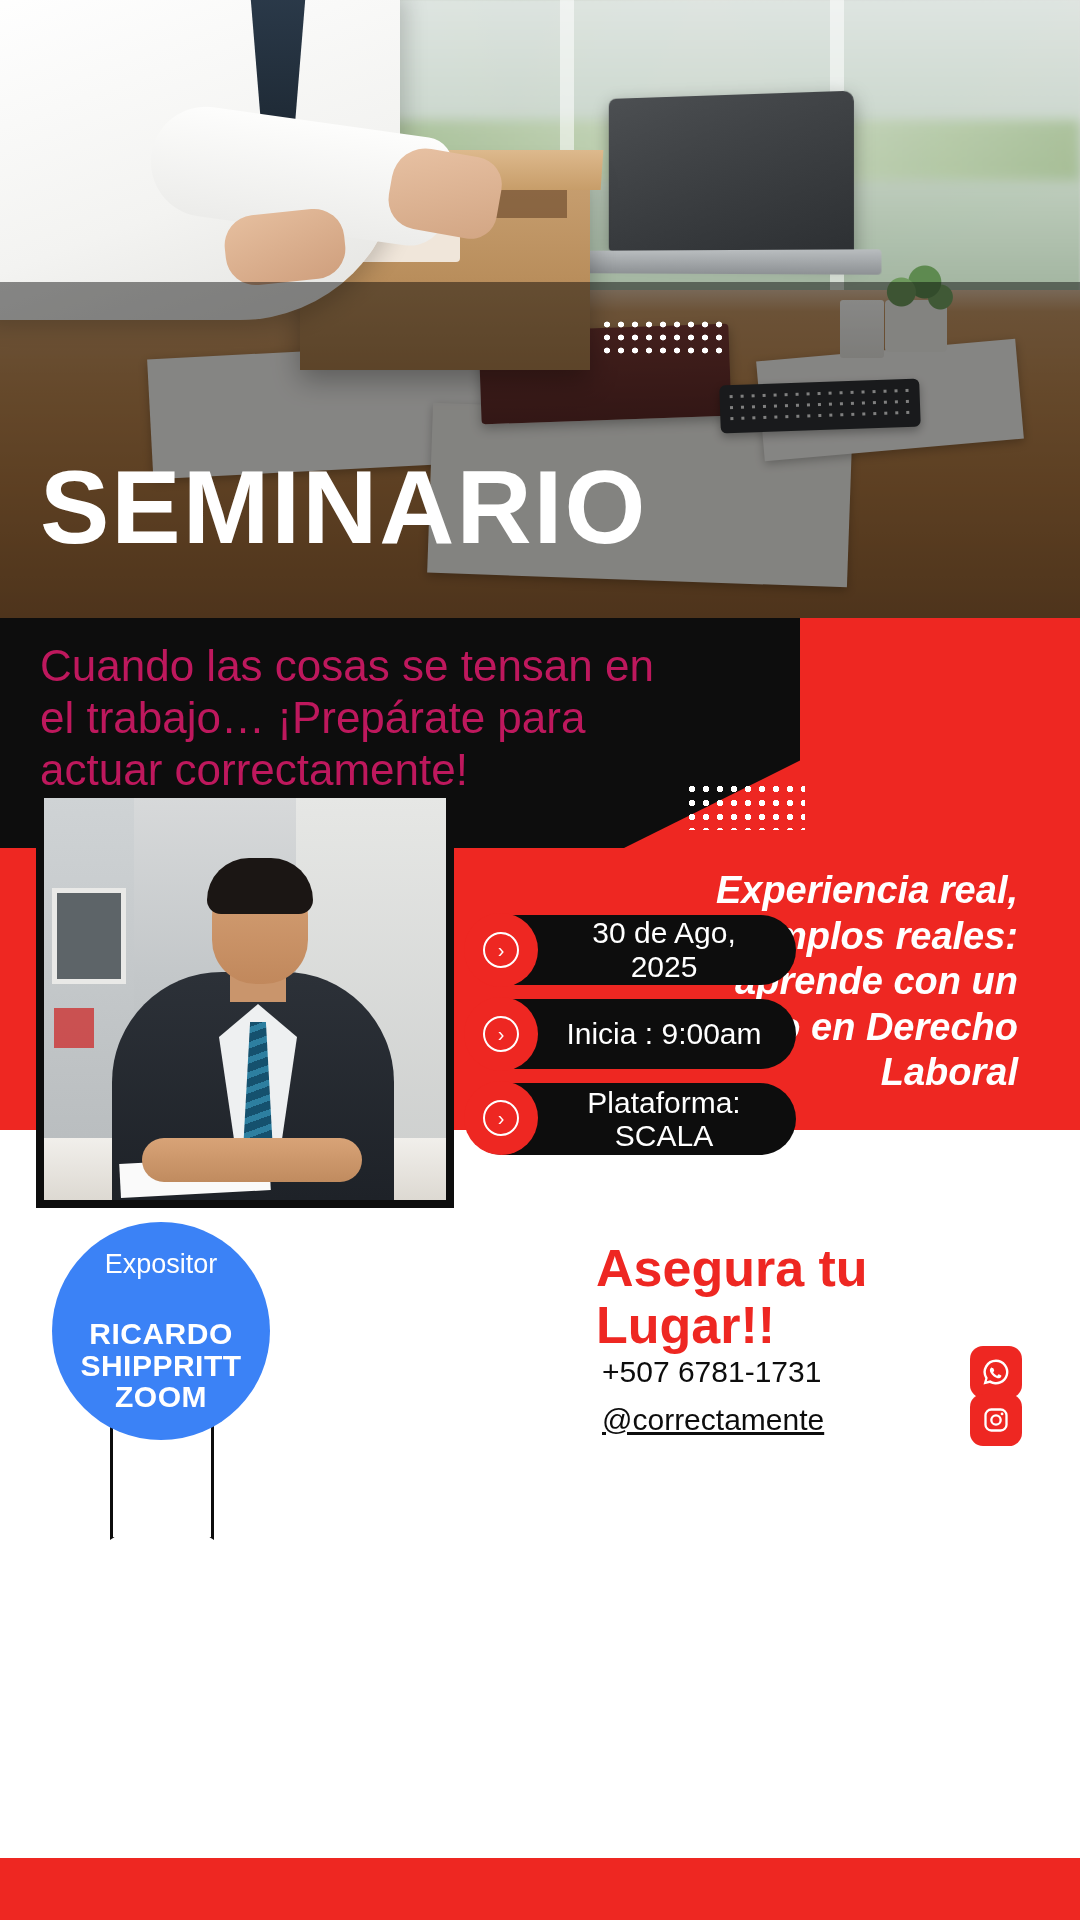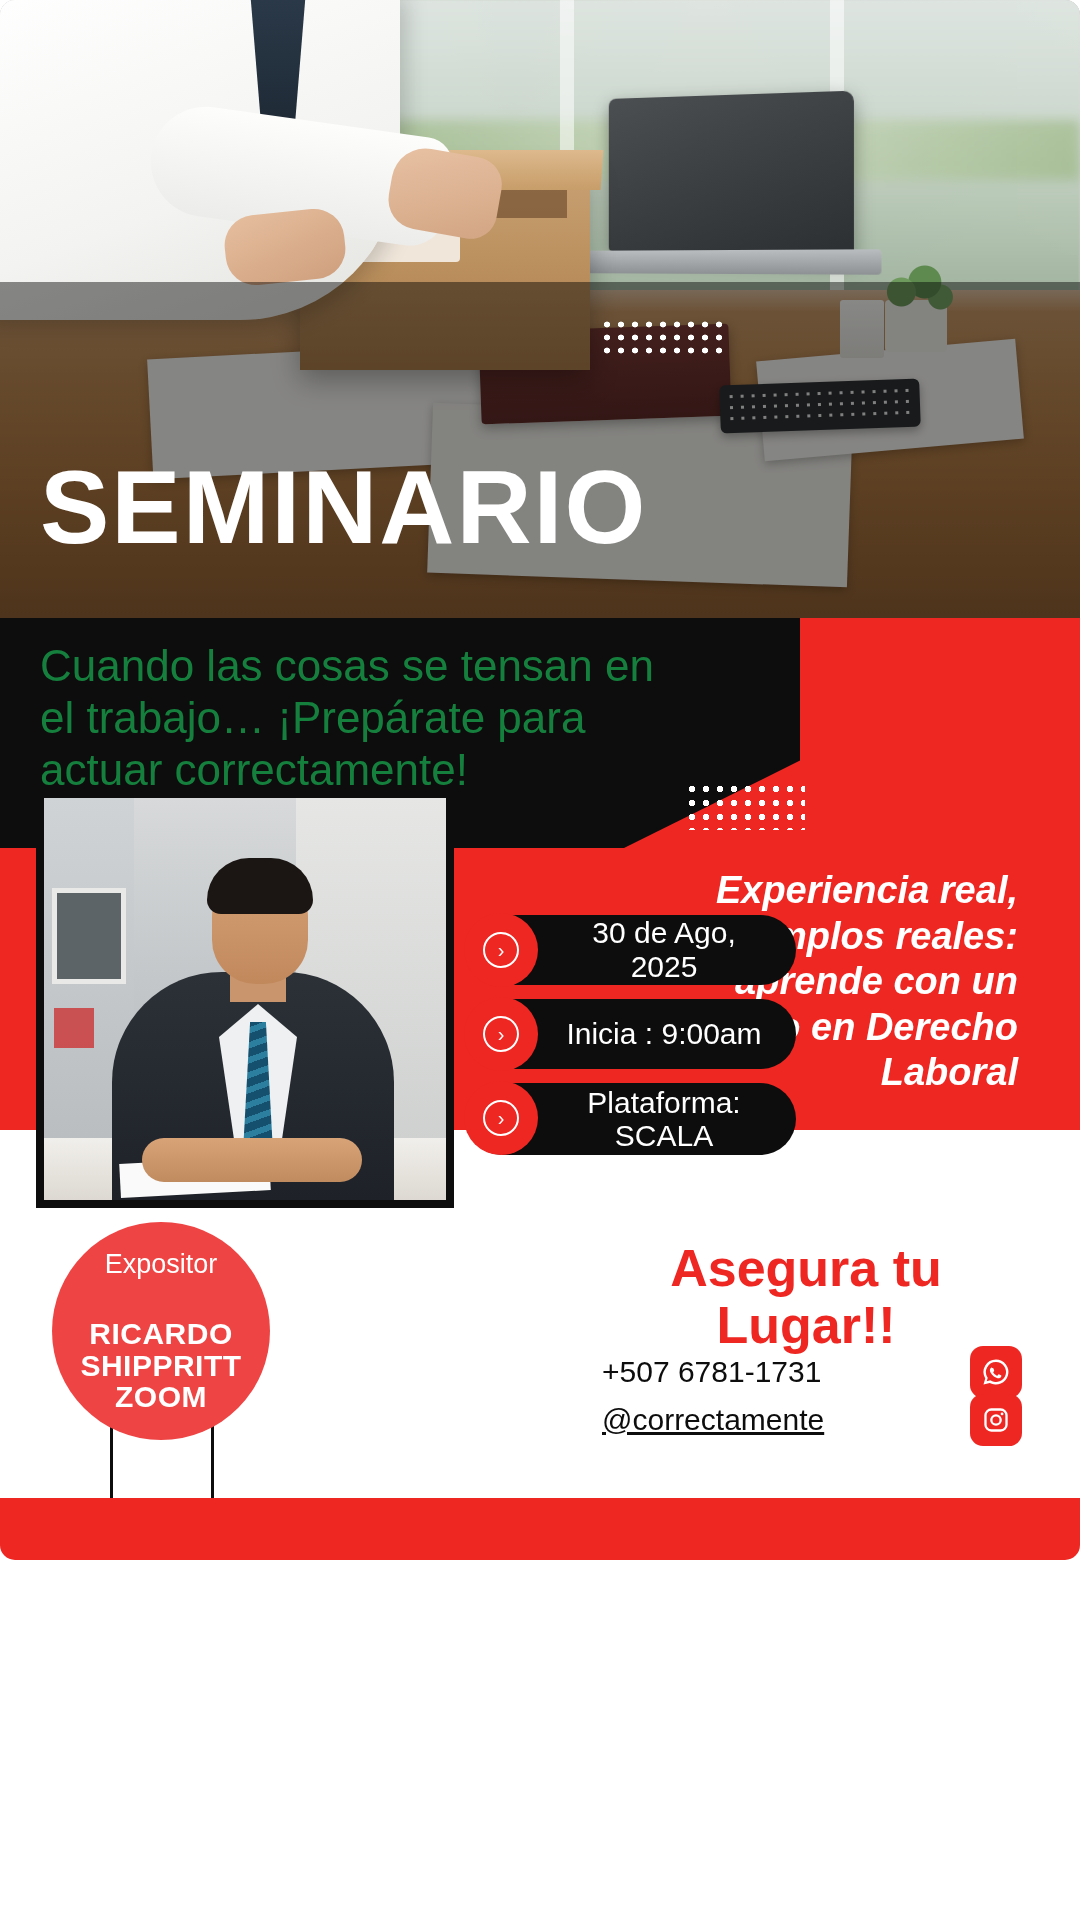--- a/index.html
+++ b/index.html
@@ -4,24 +4,23 @@
 <style>
   * { margin:0; padding:0; box-sizing:border-box; }
   html, body {
     width:1080px; height:1920px;
     font-family:"Liberation Sans", sans-serif;
     background:#ffffff;
     overflow:hidden;
   }
   .poster {
     position:relative;
-    width:1080px; height:1560px;
+    width:1080px; height:1920px;
     background:#ffffff;
     overflow:hidden;
-    border-radius:15px;
   }
 
   
   .hero {
     position:absolute; left:0; top:0; width:1080px; height:620px;
     overflow:hidden;
     background:#9aa0a2;
   }
   .hero-bg {
     position:absolute; inset:0;
@@ -166,21 +165,21 @@
     background:#0d0d0d;
     clip-path:polygon(0 0, 100% 0, 100% 62%, 78% 100%, 0 100%);
   }
   .seminario {
     position:absolute; left:40px; top:455px;
     font-size:104px; font-weight:bold; color:#ffffff;
     letter-spacing:2px; line-height:1;
   }
   .subtitle {
     position:absolute; left:40px; top:640px; width:640px;
-    font-size:44px; line-height:1.18; color:#15803d; font-weight:500;
+    font-size:44px; line-height:1.18; color:#be185d; font-weight:500;
   }
   .tagline {
     position:absolute; right:62px; top:868px; width:430px;
     font-size:38px; line-height:1.2; color:#ffffff;
     font-style:italic; font-weight:600; text-align:right;
   }
   .dotgrid {
     position:absolute; left:685px; top:782px; width:120px; height:48px;
     background-image:radial-gradient(#ffffff 3px, transparent 3.4px);
     background-size:14px 14px;
@@ -252,36 +251,36 @@
   }
   .chev {
     width:36px; height:36px; border-radius:50%; border:2.5px solid #ffffff;
     display:flex; align-items:center; justify-content:center;
     color:#ffffff; font-size:20px; line-height:1;
   }
 
   
   .badge {
     position:absolute; left:52px; top:1222px; width:218px; height:218px;
-    background:#ef4444; border-radius:50%;
+    background:#3b82f6; border-radius:50%;
     display:flex; flex-direction:column; align-items:center; justify-content:center;
     color:#ffffff; text-align:center;gap:32px;
   }
   .badge-lbl { font-size:27px; font-weight:400; margin-bottom:6px; }
   .badge-name { font-size:30px; font-weight:bold; line-height:1.06; letter-spacing:.5px; }
   .ribbon {
     position:absolute; left:110px; top:1410px; width:104px; height:130px;
     background:#ffffff; border:3px solid #0d0d0d;
     clip-path:polygon(0 0,100% 0,100% 100%,50% 74%,0 100%);
   }
 
   
   .cta {
     position:absolute; right:64px; top:1240px; width:420px;
-    text-align:center; color:#ee2722;
+    color:#ee2722;
     font-size:52px; font-weight:bold; line-height:1.1;
   }
   .contact-row {
     position:absolute; display:flex; align-items:center; justify-content:space-between;
     gap:10px; font-size:30px; color:#0d0d0d;
   }
   .row-phone { right:58px; top:1346px; width:420px; }
   .row-ig    { right:58px; top:1394px; width:420px; }
   .row-ig .handle { text-decoration:underline; }
   .soc {

